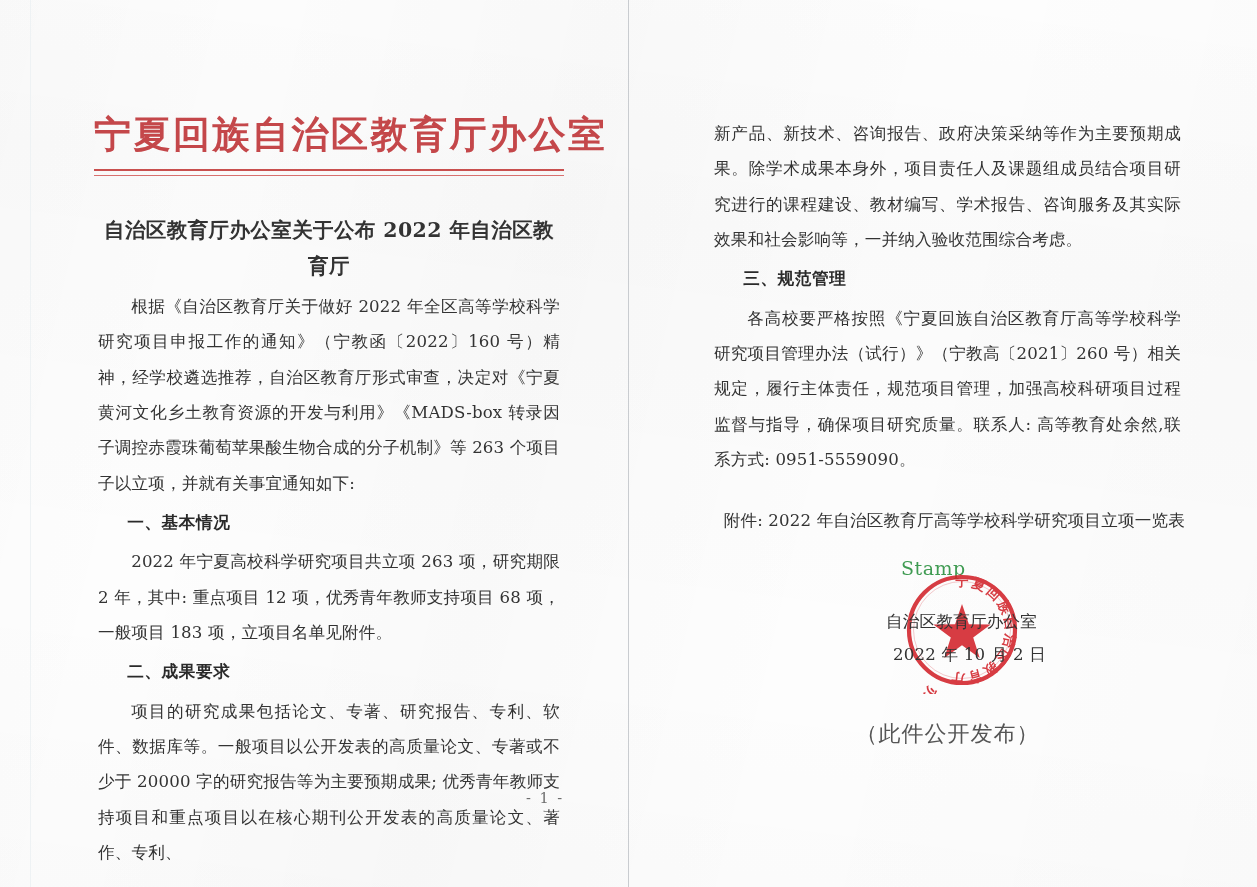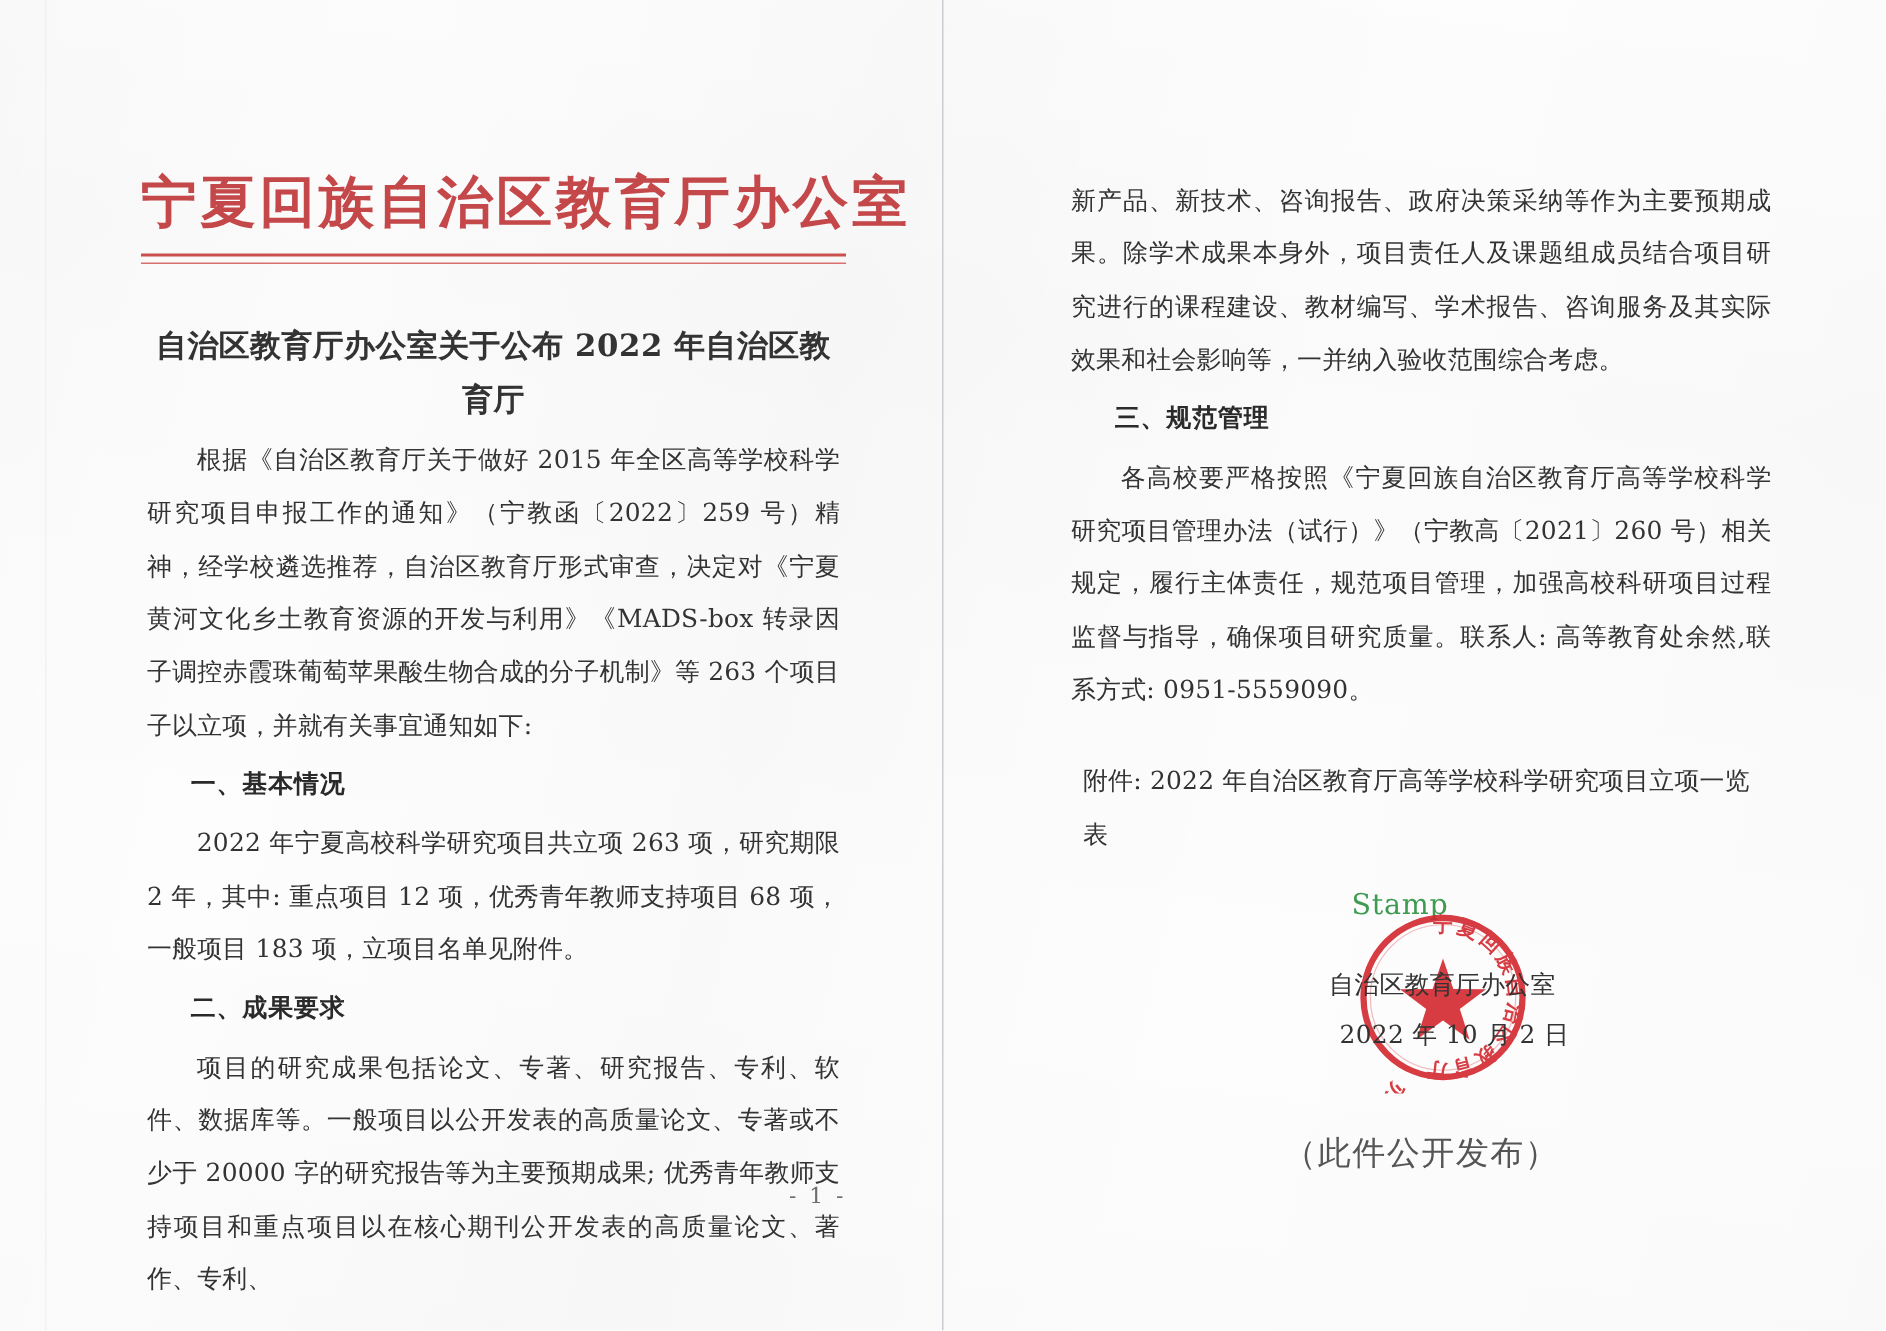--- a/index.html
+++ b/index.html
@@ -122,26 +122,26 @@
     font-size: 16.6px;
     font-weight: 700;
     line-height: 2.13;
     text-indent: 2em;
     letter-spacing: 0.6px;
     color: #2a2a2a;
   }
 
   
   #attachment-line {
-    margin: 12px;
+    margin: 0;
     margin-top: 26px;
     font-size: 16.6px;
     line-height: 2.13;
     letter-spacing: 0.15px;
-    text-align: left;
+    text-align: right;
     color: #333;
   }
 
   
   #signature-block {
     position: relative;
     margin-top: 14px;
     height: 130px;
   }
   #signer-name, #signer-date {
@@ -210,21 +210,21 @@
       <div id="letterhead-title">宁夏回族自治区教育厅办公室</div>
       <div id="letterhead-rule-thick"></div>
       <div id="letterhead-rule-thin"></div>
     </div>
 
     <div id="doc-title">
       <span class="tline">自治区教育厅办公室关于公布 2022 年自治区教育厅</span>
     </div>
 
 
-    <p class="para indent">根据《自治区教育厅关于做好 2015 年全区高等学校科学研究项目申报工作的通知》（宁教函〔2022〕259 号）精神，经学校遴选推荐，自治区教育厅形式审查，决定对《宁夏黄河文化乡土教育资源的开发与利用》《MADS-box 转录因子调控赤霞珠葡萄苹果酸生物合成的分子机制》等 263 个项目子以立项，并就有关事宜通知如下:</p>
+    <p class="para indent">根据《自治区教育厅关于做好 2022 年全区高等学校科学研究项目申报工作的通知》（宁教函〔2022〕160 号）精神，经学校遴选推荐，自治区教育厅形式审查，决定对《宁夏黄河文化乡土教育资源的开发与利用》《MADS-box 转录因子调控赤霞珠葡萄苹果酸生物合成的分子机制》等 263 个项目子以立项，并就有关事宜通知如下:</p>
 
     <h3 class="section-heading">一、基本情况</h3>
 
     <p class="para indent">2022 年宁夏高校科学研究项目共立项 263 项，研究期限 2 年，其中: 重点项目 12 项，优秀青年教师支持项目 68 项，一般项目 183 项，立项目名单见附件。</p>
 
     <h3 class="section-heading">二、成果要求</h3>
 
     <p class="para indent">项目的研究成果包括论文、专著、研究报告、专利、软件、数据库等。一般项目以公开发表的高质量论文、专著或不少于 20000 字的研究报告等为主要预期成果; 优秀青年教师支持项目和重点项目以在核心期刊公开发表的高质量论文、著作、专利、</p>
   </div>
 

